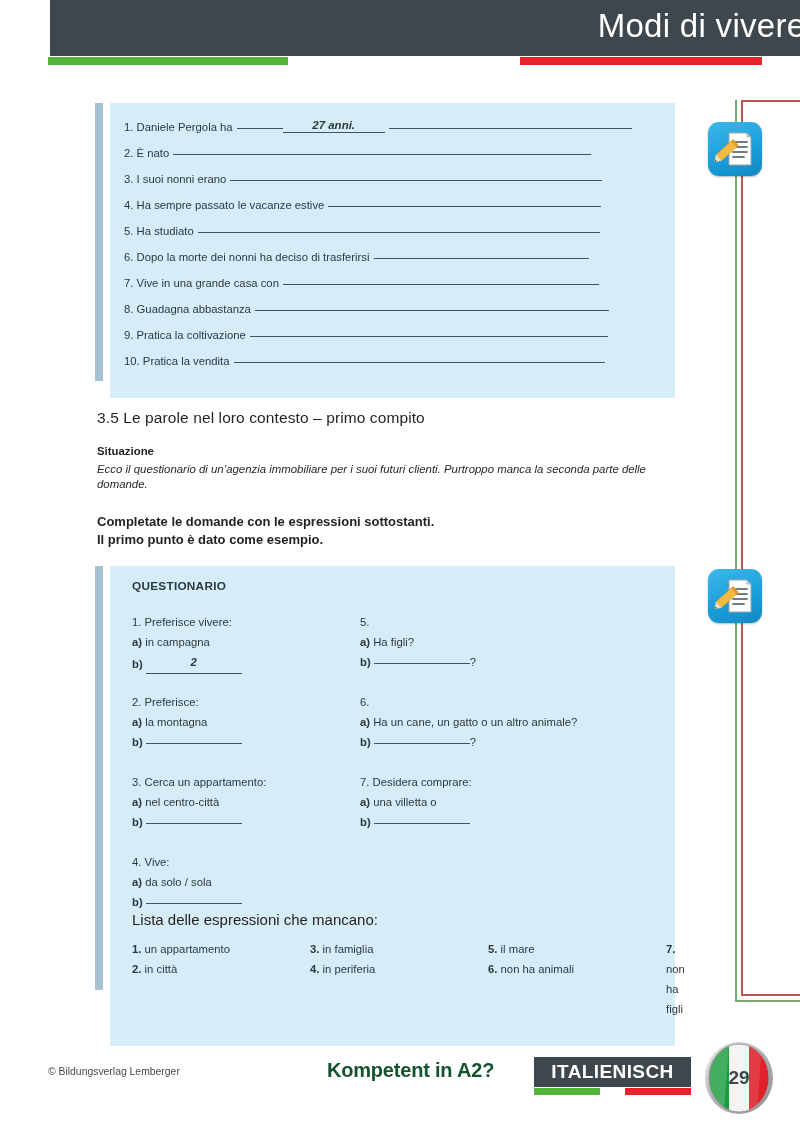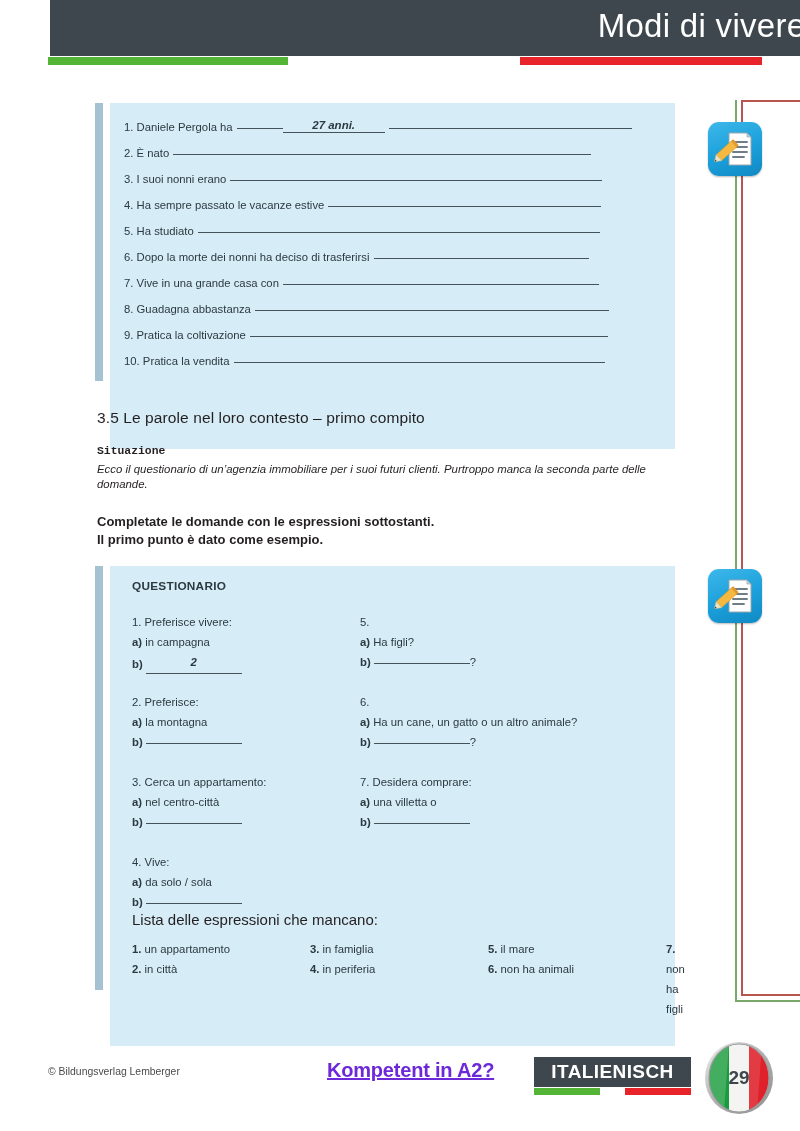--- a/index.html
+++ b/index.html
@@ -89,21 +89,21 @@
     box-shadow: 0 1px 2px rgba(0,0,0,0.28);
   }
   .side-icon.pos-1 { left: 708px; top: 122px; }
   .side-icon.pos-2 { left: 708px; top: 569px; }
   .side-icon svg { display: block; width: 54px; height: 54px; }
 
   
   .exercise-box {
     position: absolute;
     left: 110px; top: 103px;
-    width: 565px; height: 346px;
+    width: 565px; height: 295px;
     background: #d6ecf7;
   }
   .accent-bar {
     position: absolute;
     left: 95px; top: 103px;
     width: 8px; height: 278px;
     background: #a5c2d2;
   }
   .q-line {
     position: absolute;
@@ -141,21 +141,20 @@
     font-weight: normal;
     color: #231f20;
     letter-spacing: 0.1px;
   }
   .situazione-label {
     position: absolute;
     left: 97px; top: 445px;
     font-size: 11.4px;
     font-weight: bold;
     color: #231f20;
-    font-family: Liberation Mono, monospace;
   }
   .situazione-text {
     position: absolute;
     left: 97px; top: 462px;
     width: 576px;
     font-size: 11.4px;
     font-style: italic;
     line-height: 1.33;
     color: #231f20;
   }
@@ -242,23 +241,22 @@
     position: absolute;
     left: 48px; top: 1066px;
     font-size: 10.4px;
     color: #4a4a4a;
   }
   .footer-kompetent {
     position: absolute;
     left: 327px; top: 1059px;
     font-size: 20px;
     font-weight: bold;
-    color: #6d28d9;
+    color: #14532d;
     letter-spacing: -0.2px;
-    text-decoration: underline;
   }
   .footer-badge {
     position: absolute;
     left: 534px; top: 1057px;
     width: 157px; height: 30px;
     background: #3d474d;
   }
   .footer-badge span {
     position: absolute;
     left: 50%; top: 50%;

